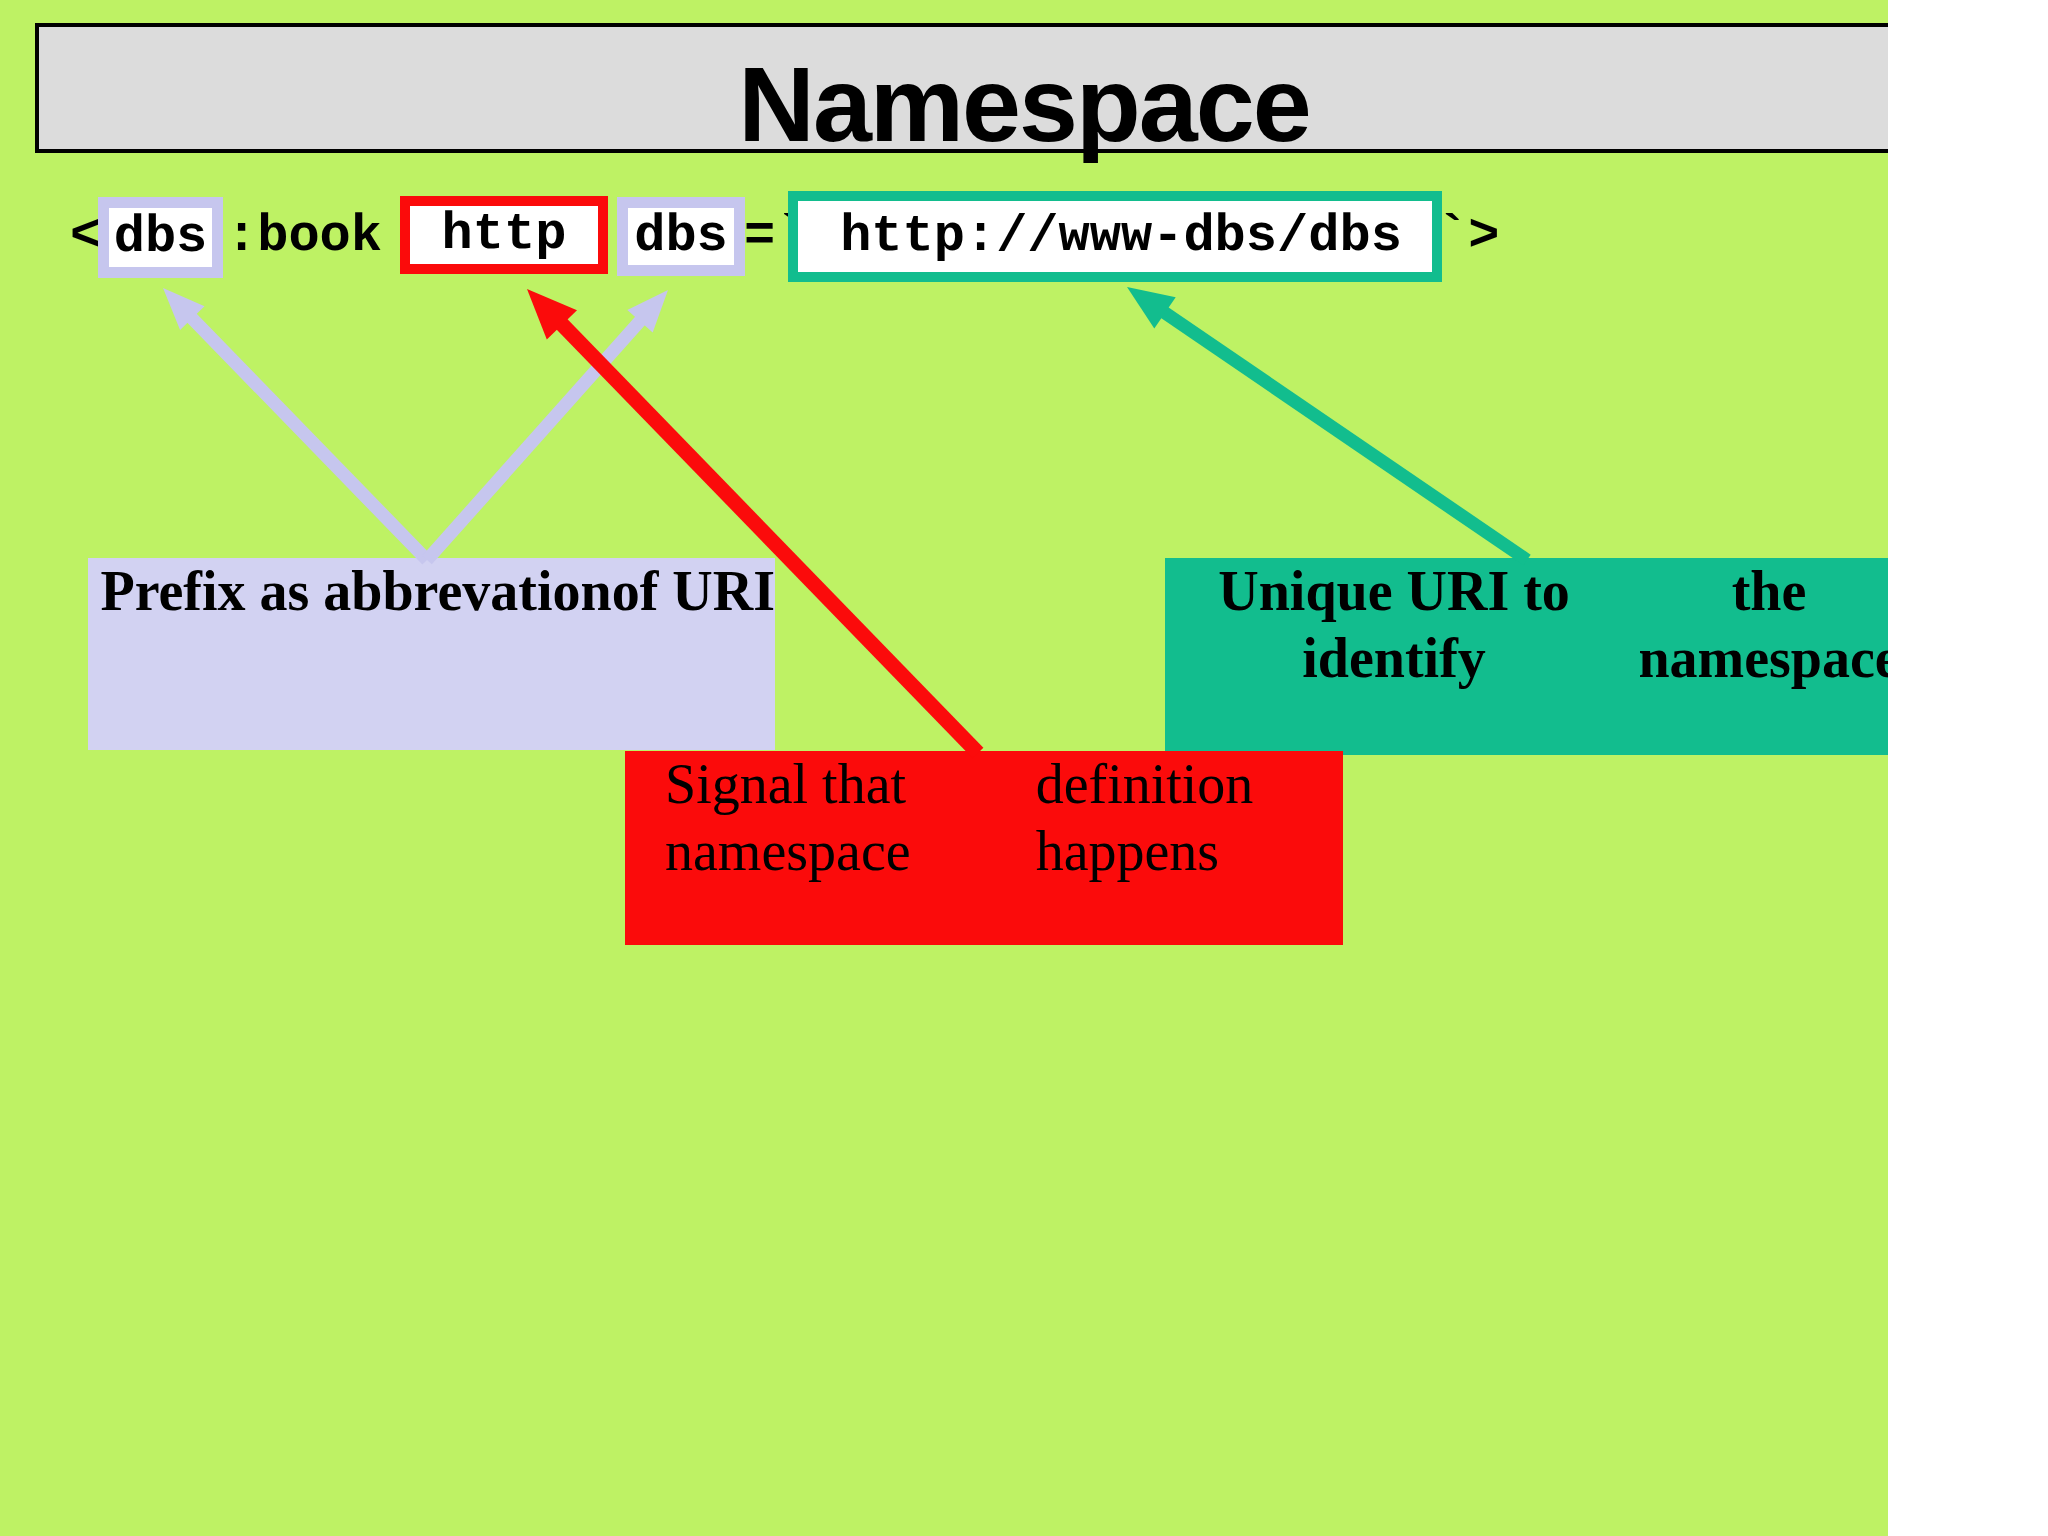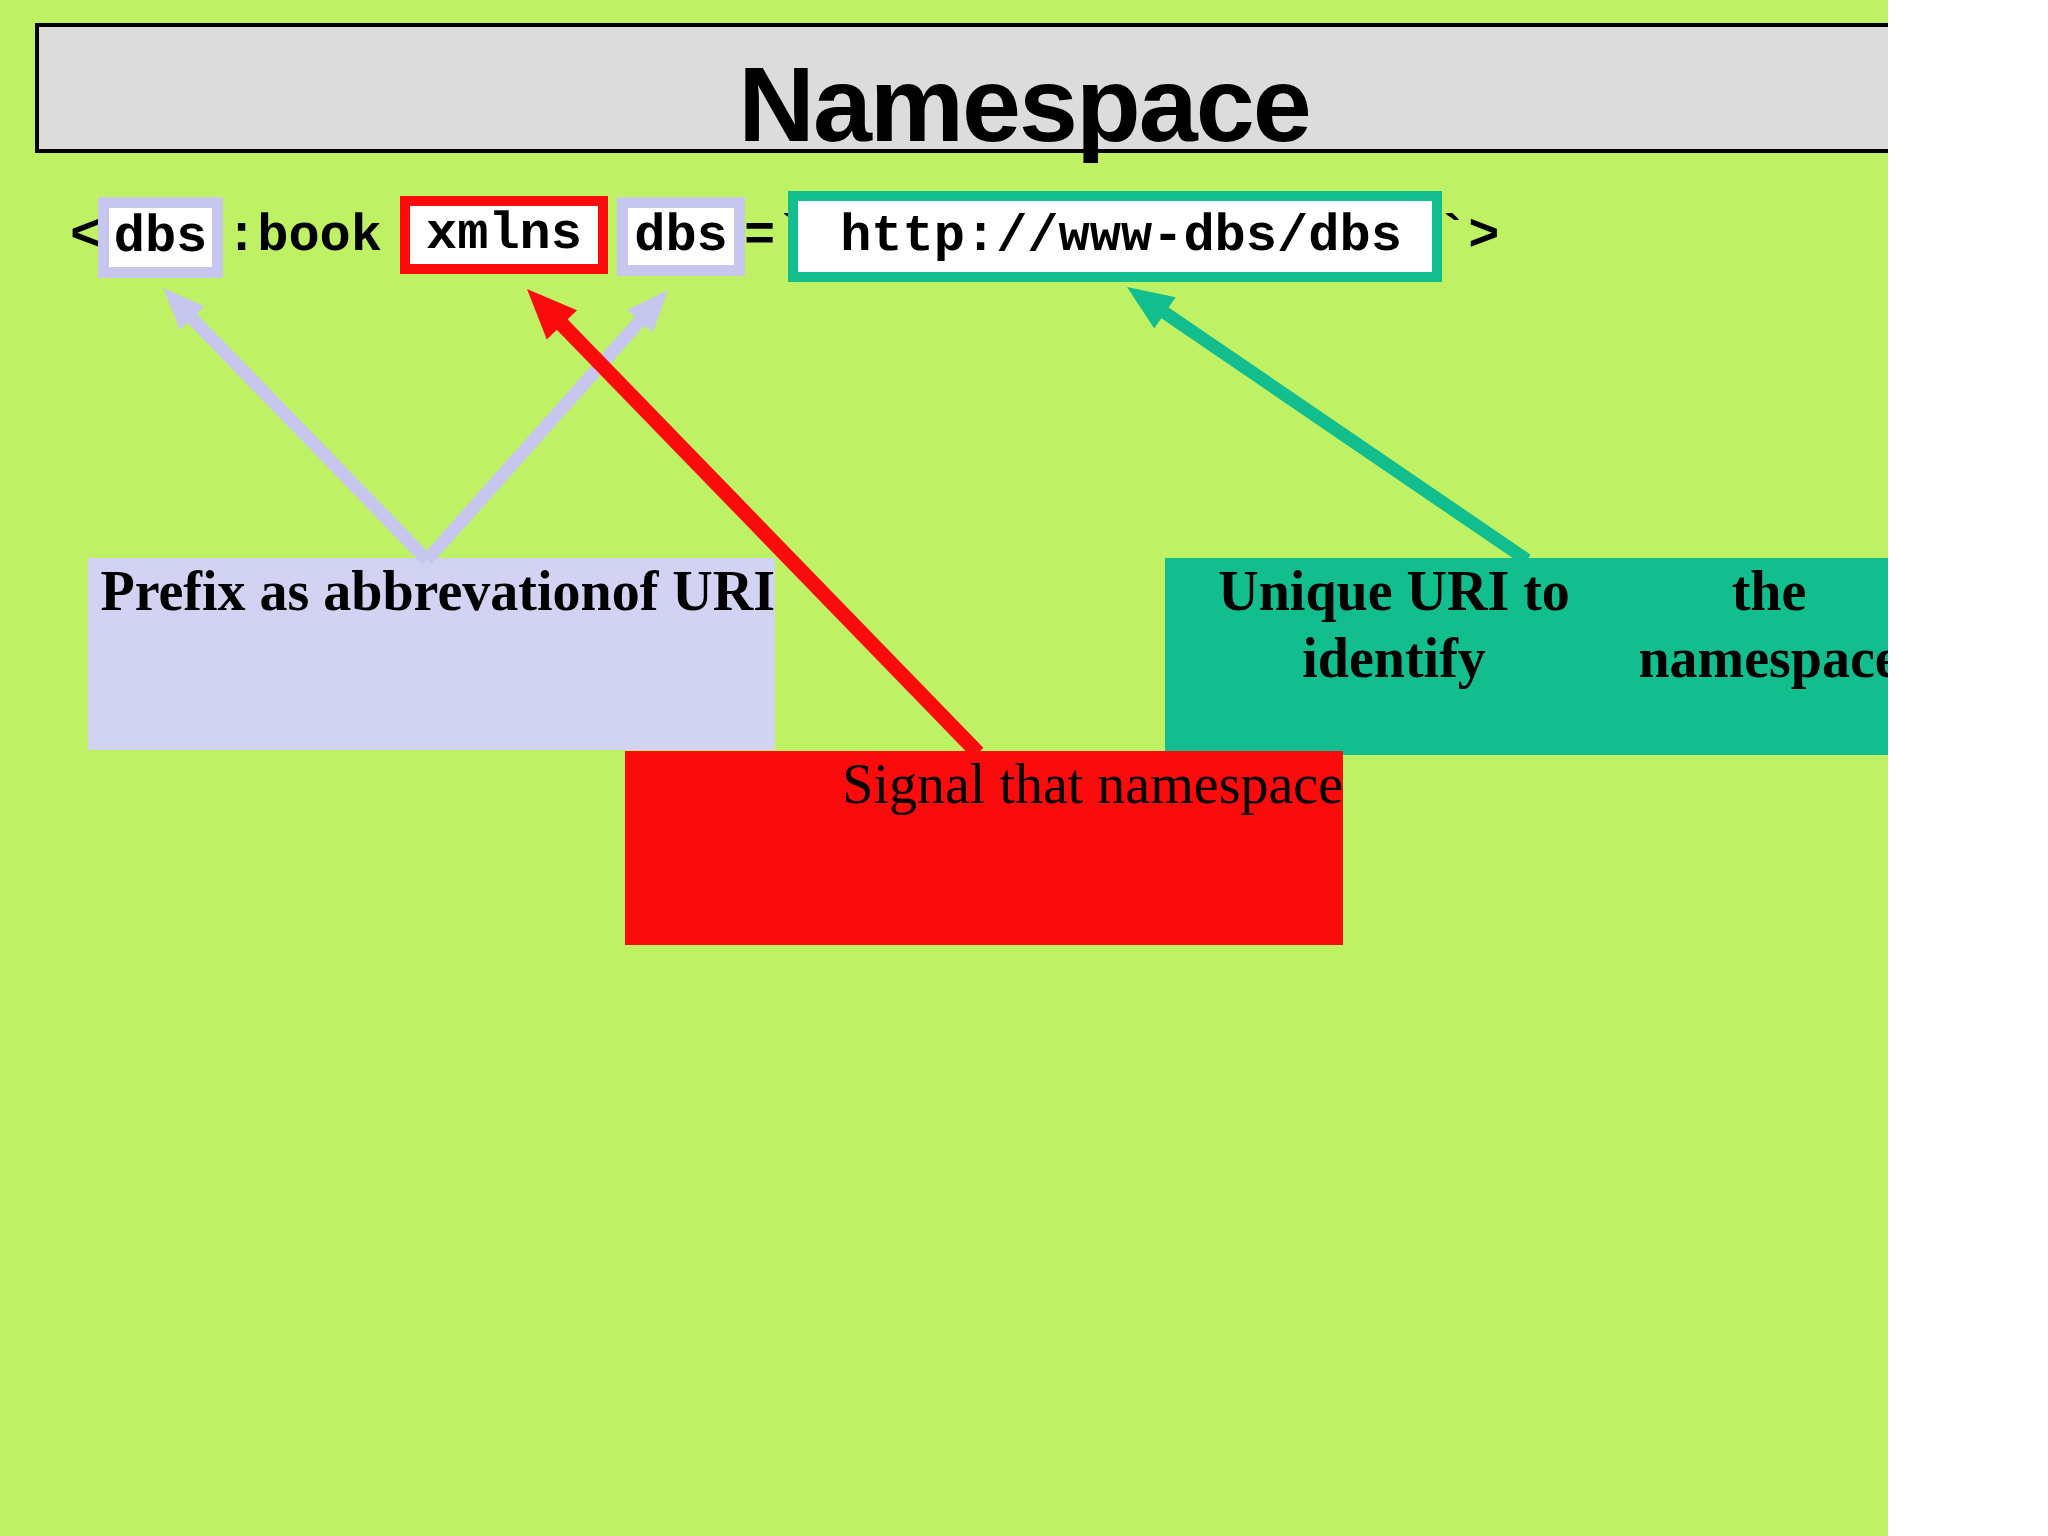--- a/index.html
+++ b/index.html
@@ -118,21 +118,21 @@
 
   <span class="code-plain" style="left:70px;top:211px;">&lt;</span>
 
   <div class="code-box box-lav" id="box-dbs1">
     <span>dbs</span>
   </div>
 
   <span class="code-plain" style="left:226px;top:211px;">:book</span>
 
   <div class="code-box box-red" id="box-xmlns">
-    <span>xmlns</span>
+    <span>http</span>
   </div>
 
   <div class="code-box box-lav" id="box-dbs2">
     <span>dbs</span>
   </div>
 
   <span class="code-plain" style="left:744px;top:211px;">=`</span>
 
   <div class="code-box box-grn" id="box-uri">
     <span>http://www-dbs/dbs</span>
@@ -145,20 +145,21 @@
     <div>of URI</div>
   </div>
 
   <div class="label-box" id="label-uri">
     <div>Unique URI to identify</div>
     <div>the namespace</div>
   </div>
 
   <div class="label-box" id="label-xmlns">
     <div>Signal that namespace</div>
+    <div>definition happens</div>
   </div>
 
   <svg class="arrows" viewBox="0 0 2048 1536">
 
     <line class="arrow-lav" x1="427" y1="560" x2="184" y2="310" stroke-width="13"></line>
     <polygon class="arrow-lav-head" points="163,288 204.5,306.3 180.1,329.9"></polygon>
 
     <line class="arrow-lav" x1="427" y1="560" x2="648" y2="312" stroke-width="13"></line>
     <polygon class="arrow-lav-head" points="668,290 652.7,332.6 627.3,310"></polygon>
 

